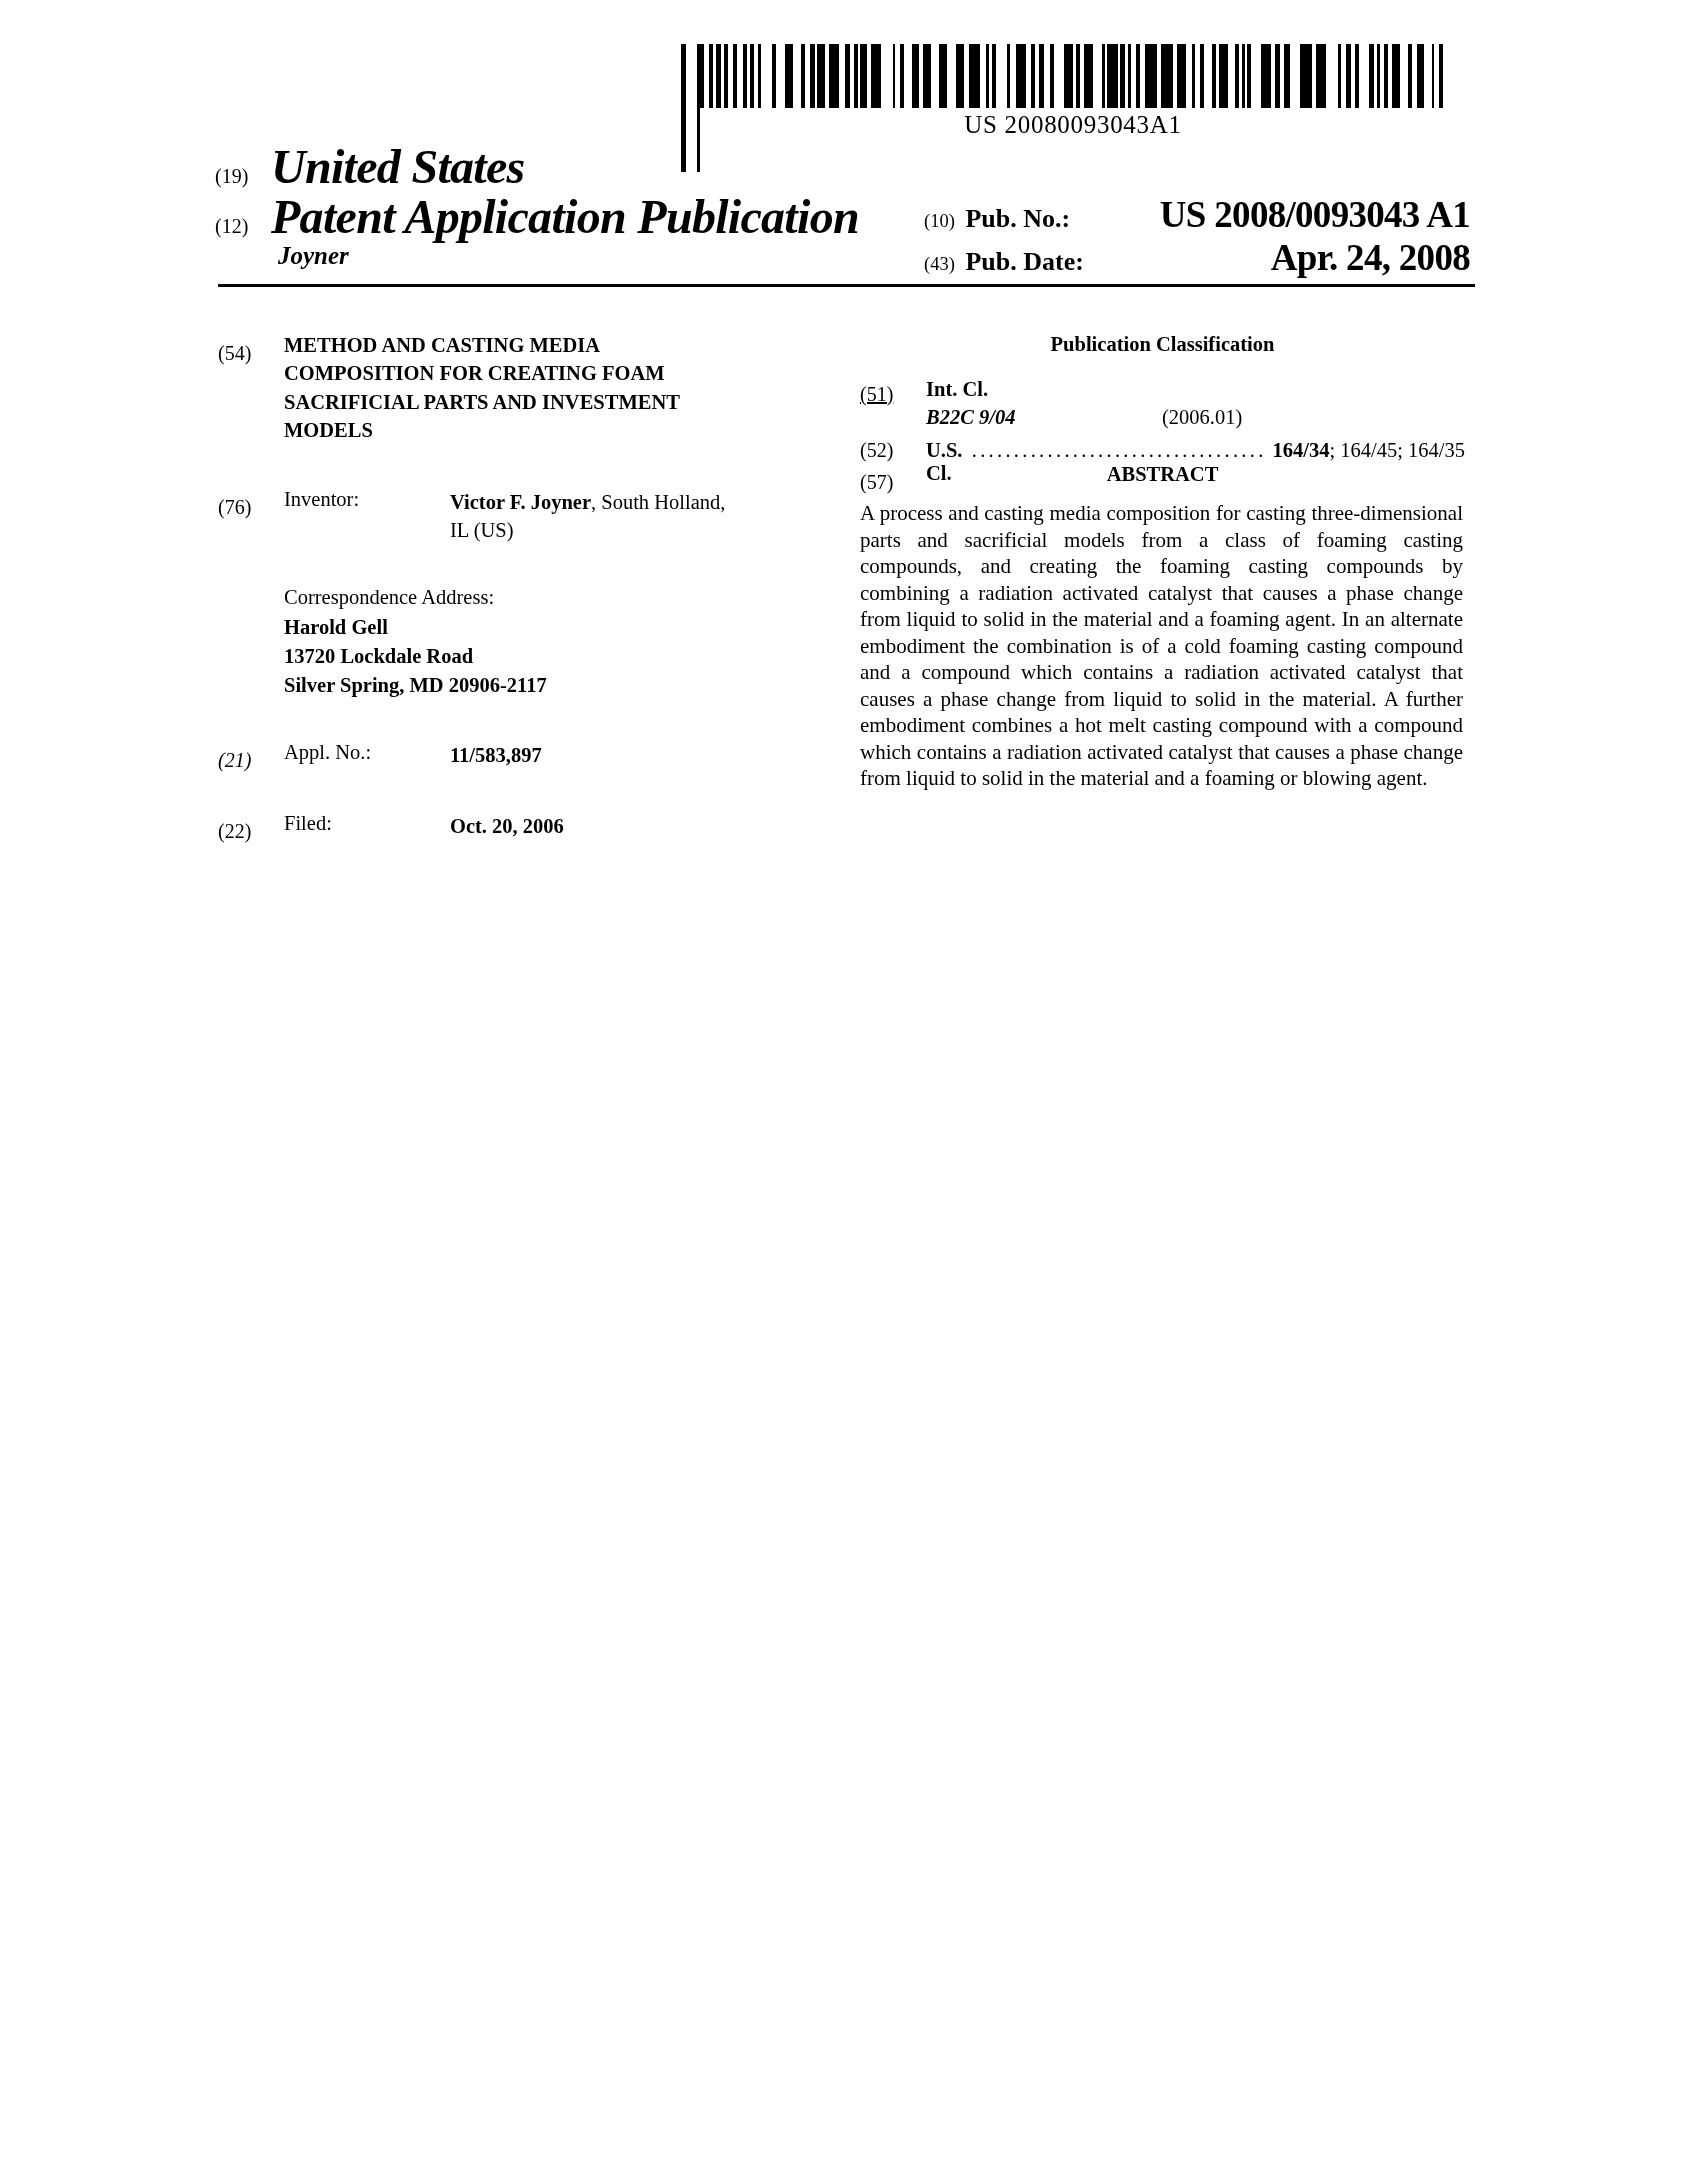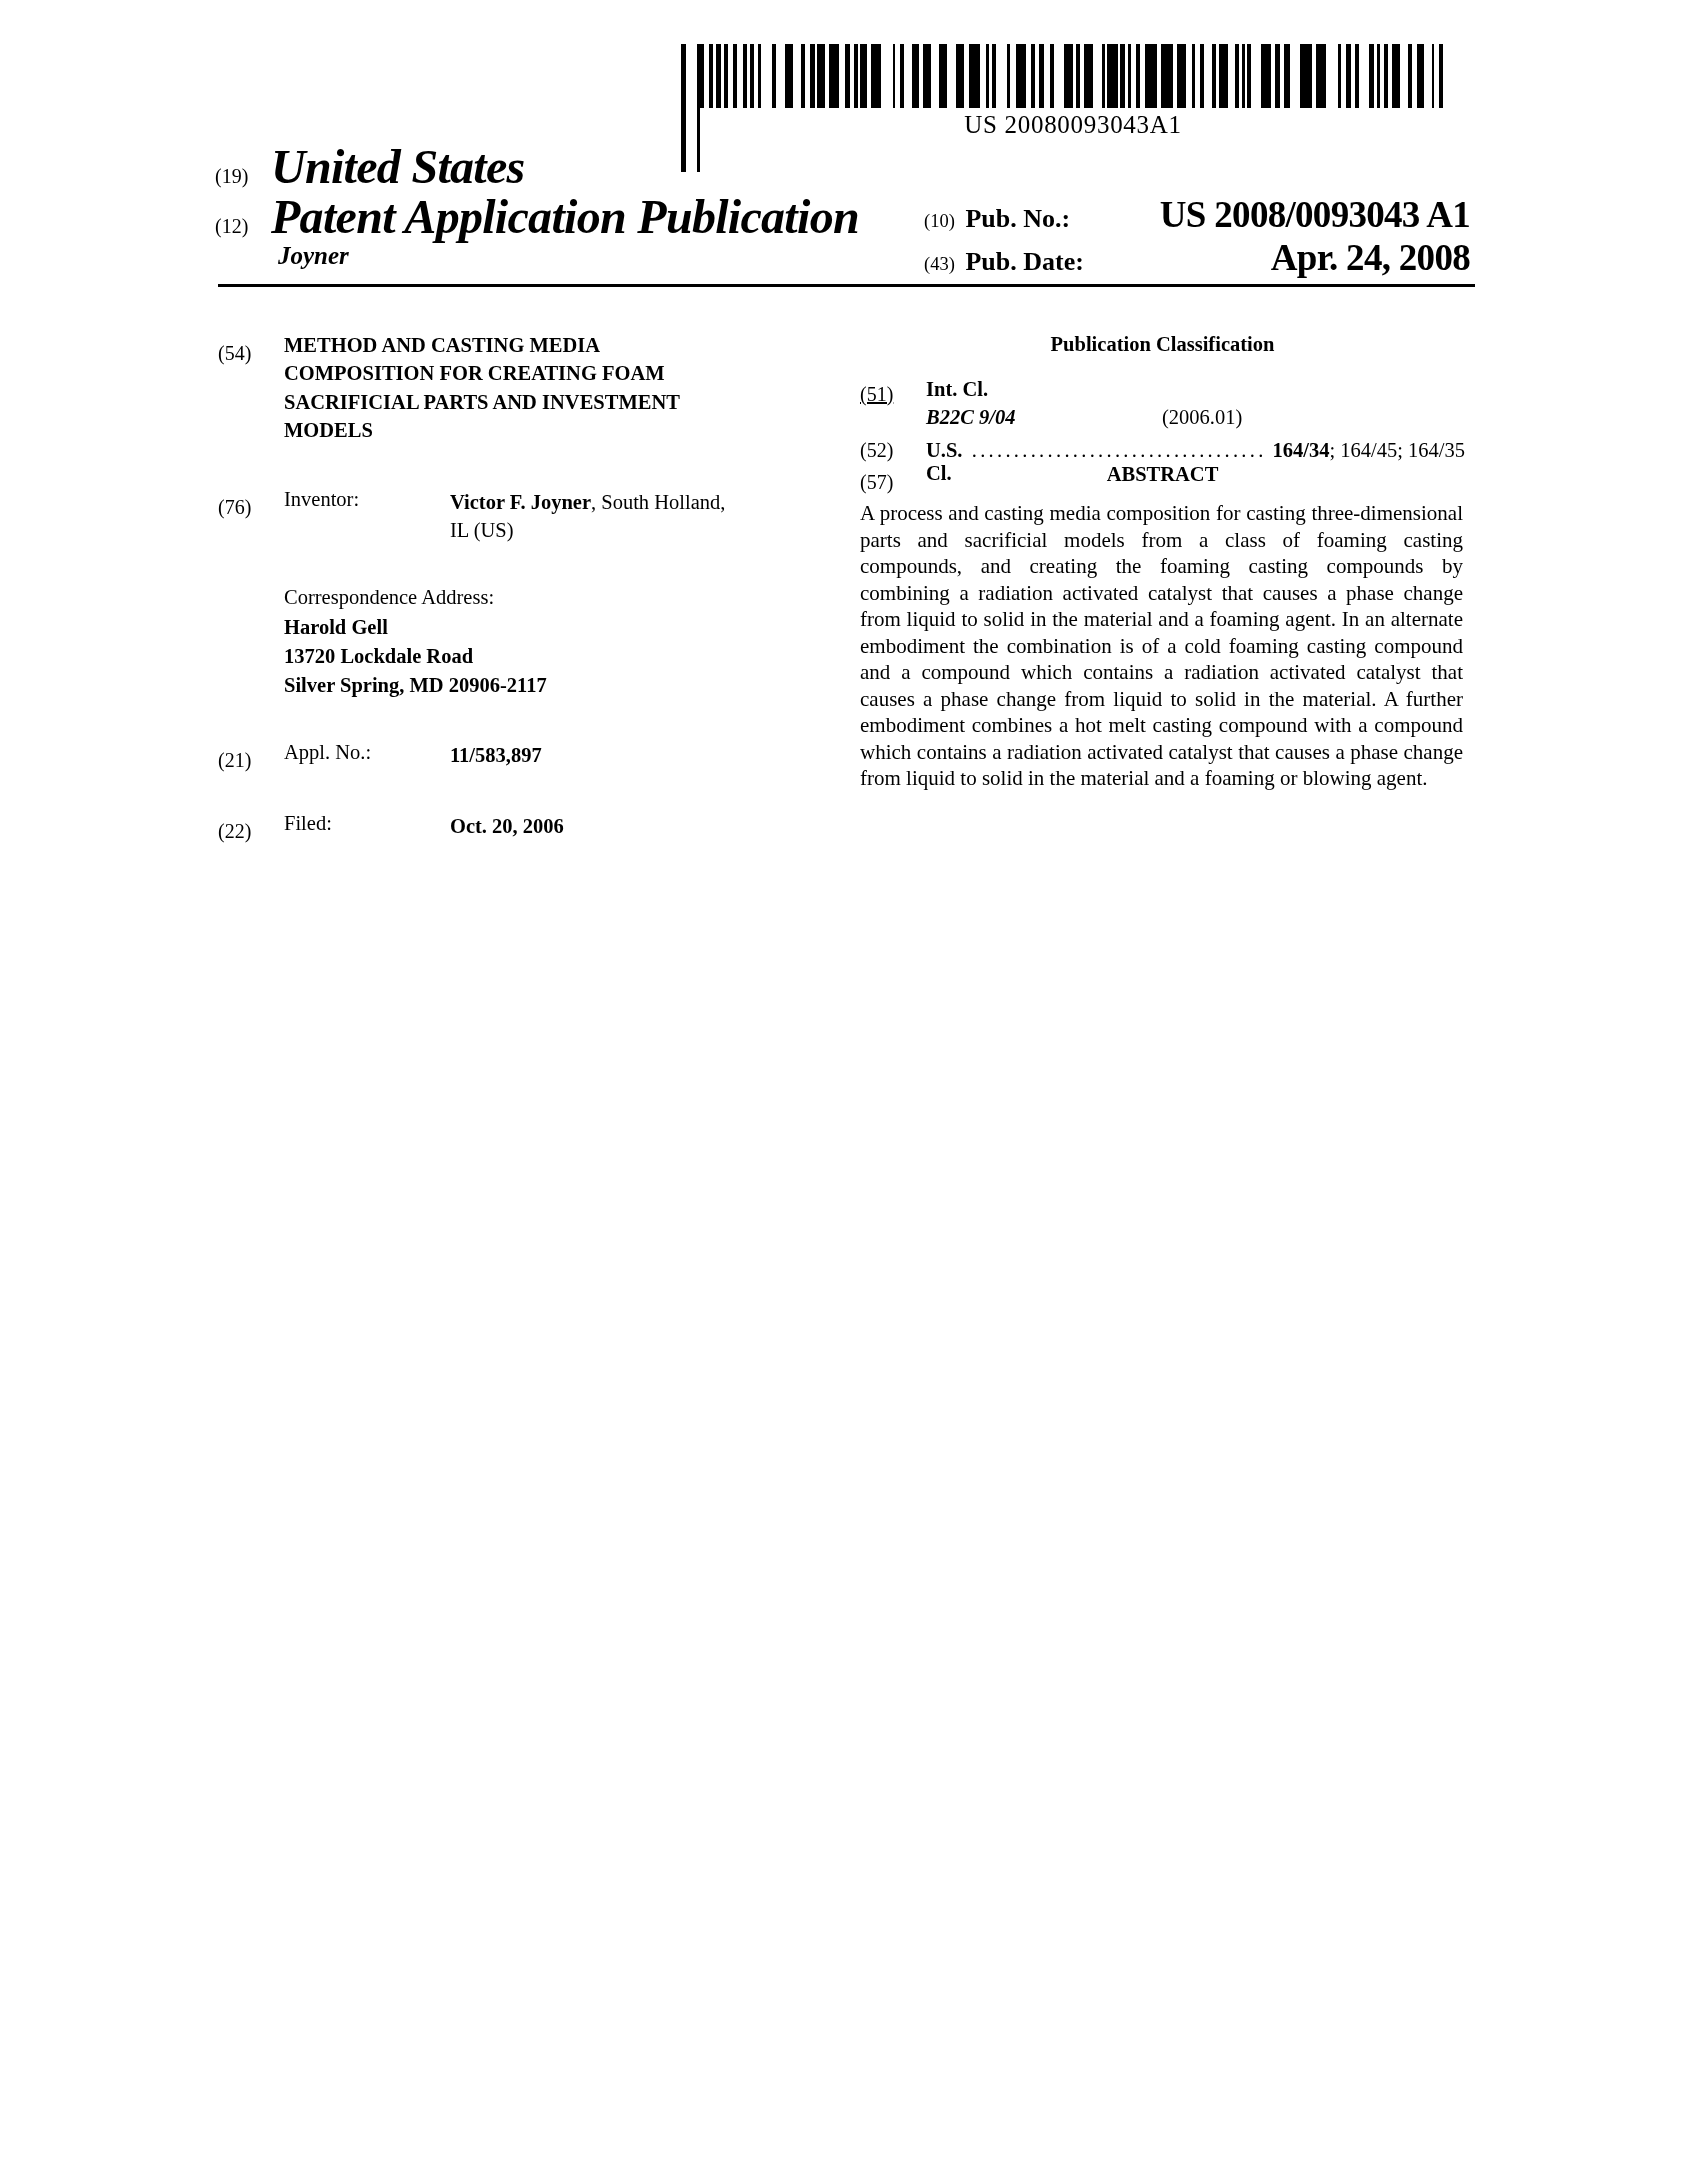--- a/index.html
+++ b/index.html
@@ -86,21 +86,21 @@
   <div class="abs body-text" style="left:450px; top:488px; width:384px;">
     <span class="b">Victor F. Joyner</span><span>, South Holland,</span><br>
     <span>IL (US)</span>
   </div>
 
   <div class="abs label" style="left:284px; top:586px;">Correspondence Address:</div>
   <div class="abs body-text b pre" style="left:284px; top:613px; width:463px; line-height:29px;">Harold Gell
 13720 Lockdale Road
 Silver Spring, MD 20906-2117</div>
 
-  <div class="abs code" style="left:218px; top:741px;">(21)</div>
+  <div class="abs code" style="left:218px; top:741px;font-style:italic;">(21)</div>
   <div class="abs label" style="left:284px; top:741px;">Appl. No.:</div>
   <div class="abs body-text b" style="left:450px; top:741px;">11/583,897</div>
 
   <div class="abs code" style="left:218px; top:812px;">(22)</div>
   <div class="abs label" style="left:284px; top:812px;">Filed:</div>
   <div class="abs body-text b" style="left:450px; top:812px;">Oct. 20, 2006</div>
 
   <div class="abs section-head" style="left:860px; top:333px; width:605px;">Publication Classification</div>
 
   <div class="abs code" style="left:860px; top:375px;text-decoration:underline;">(51)</div>

